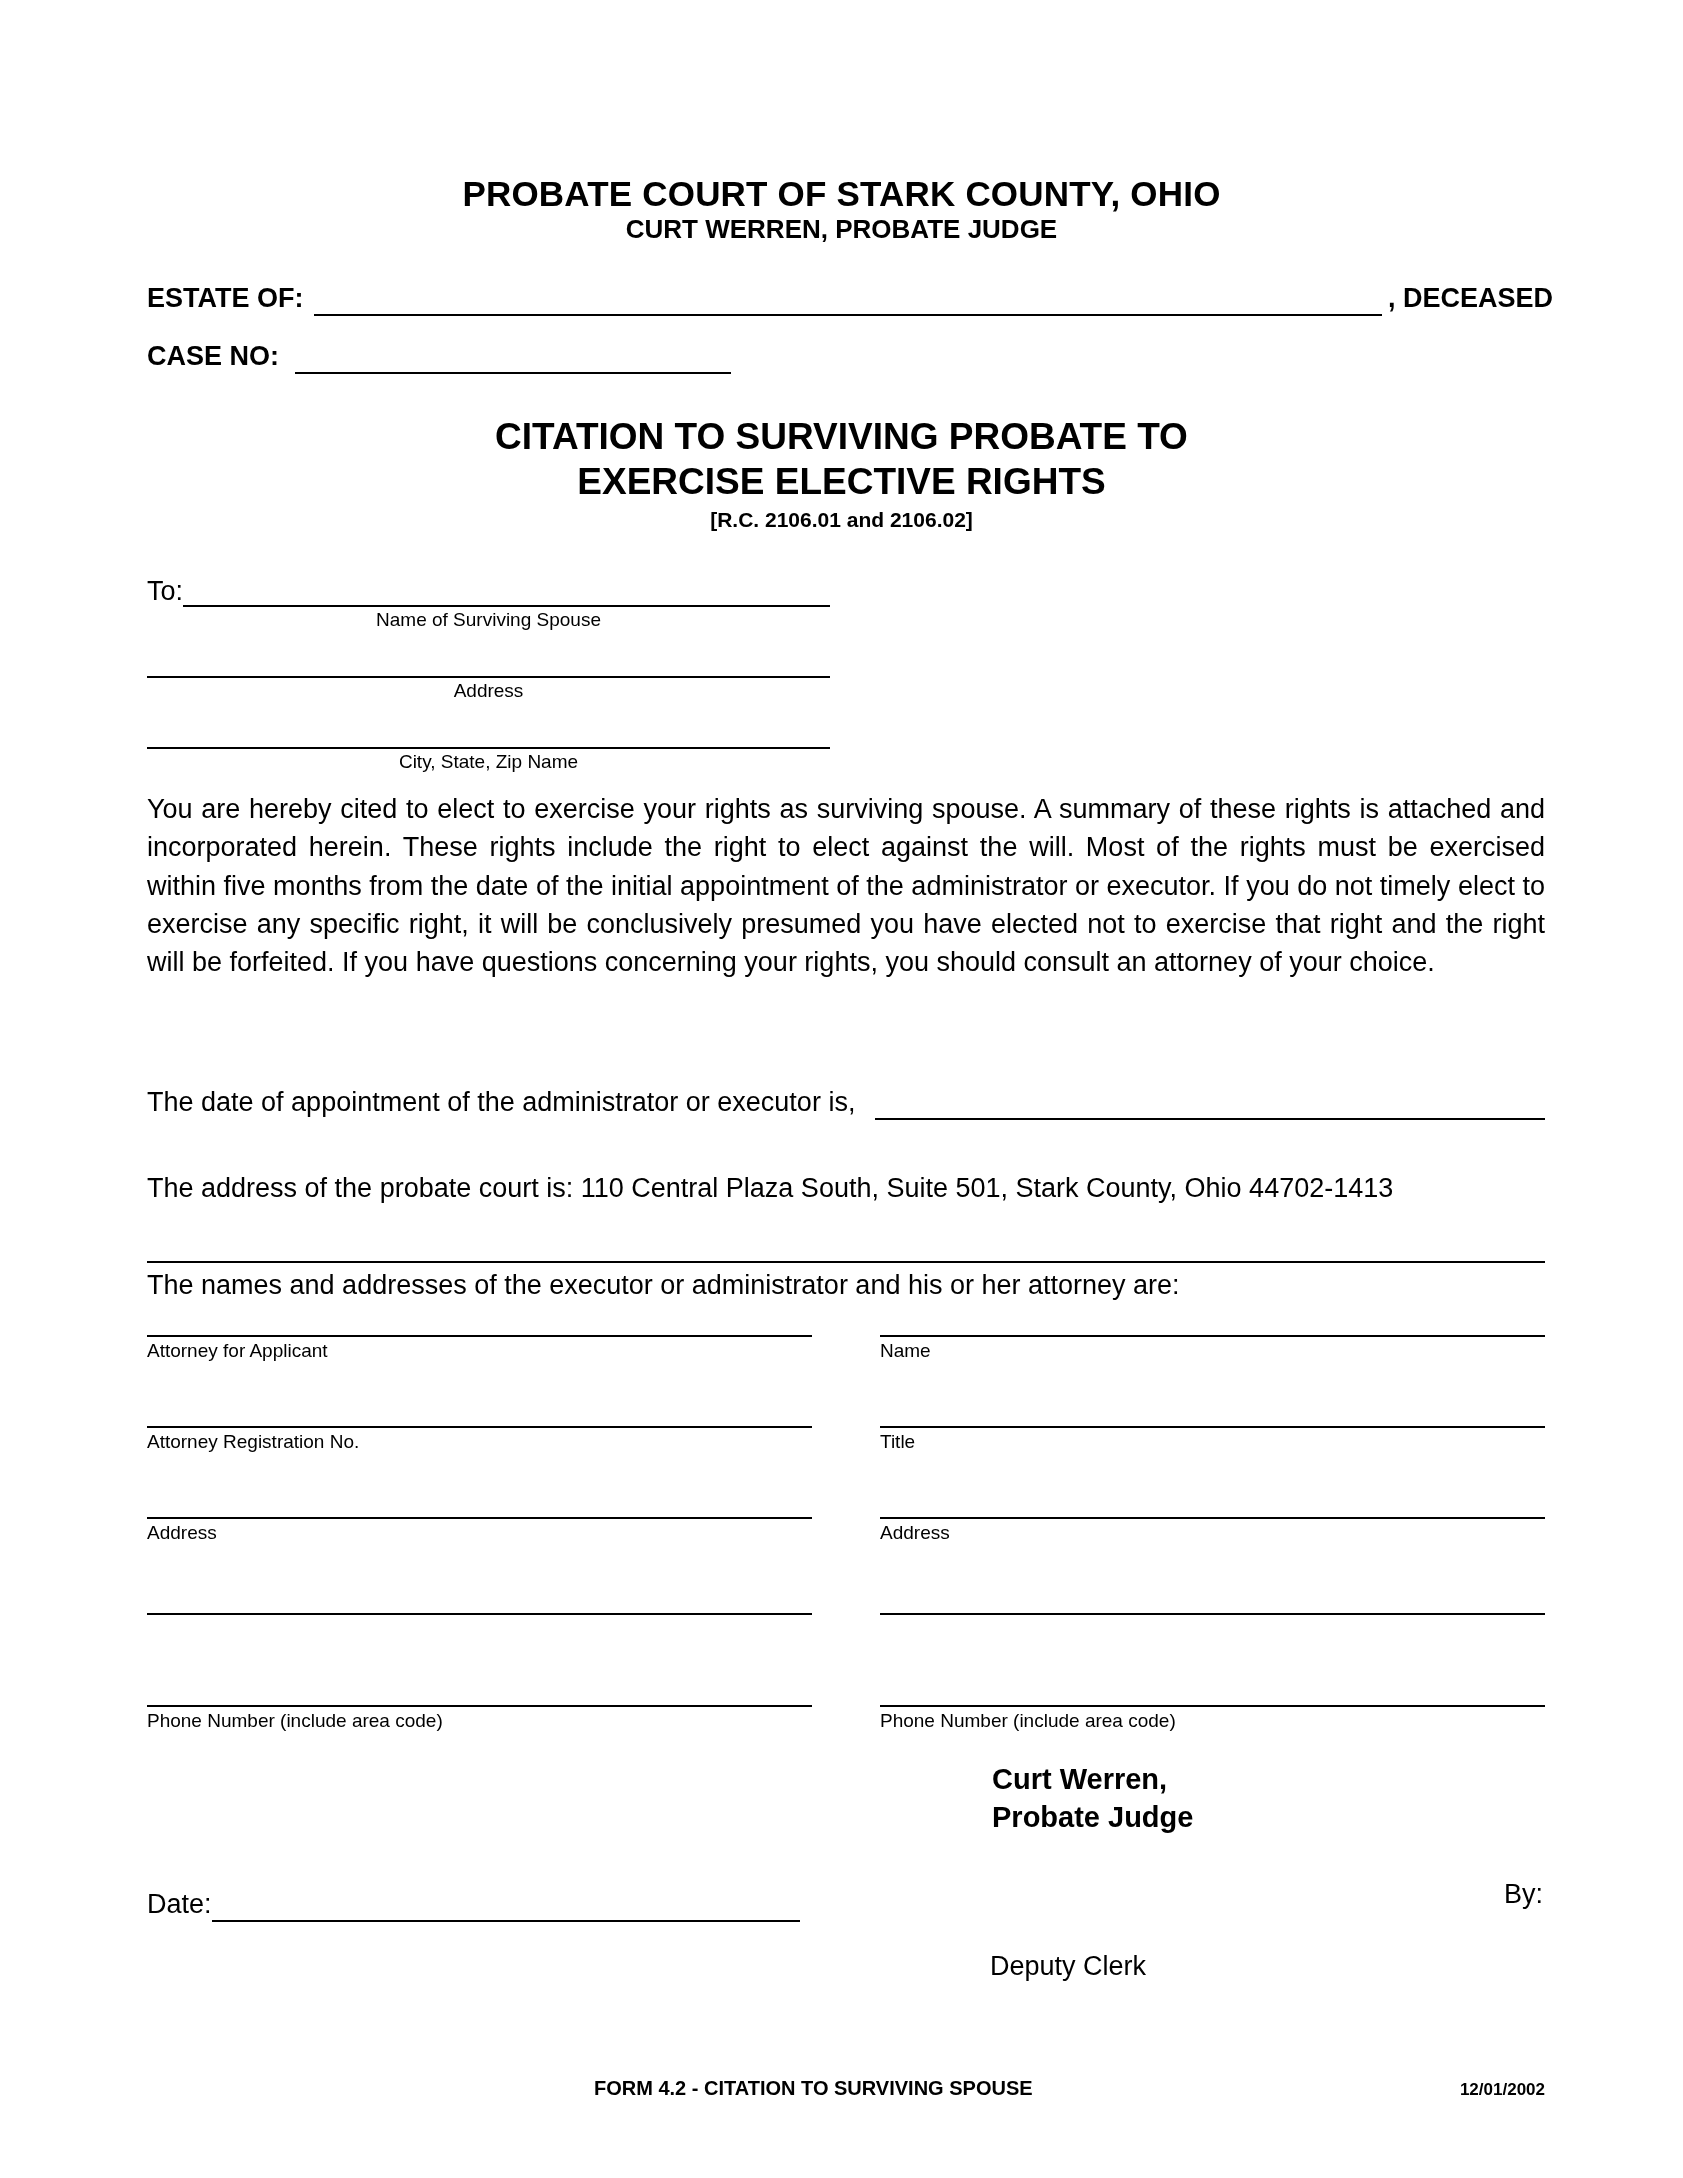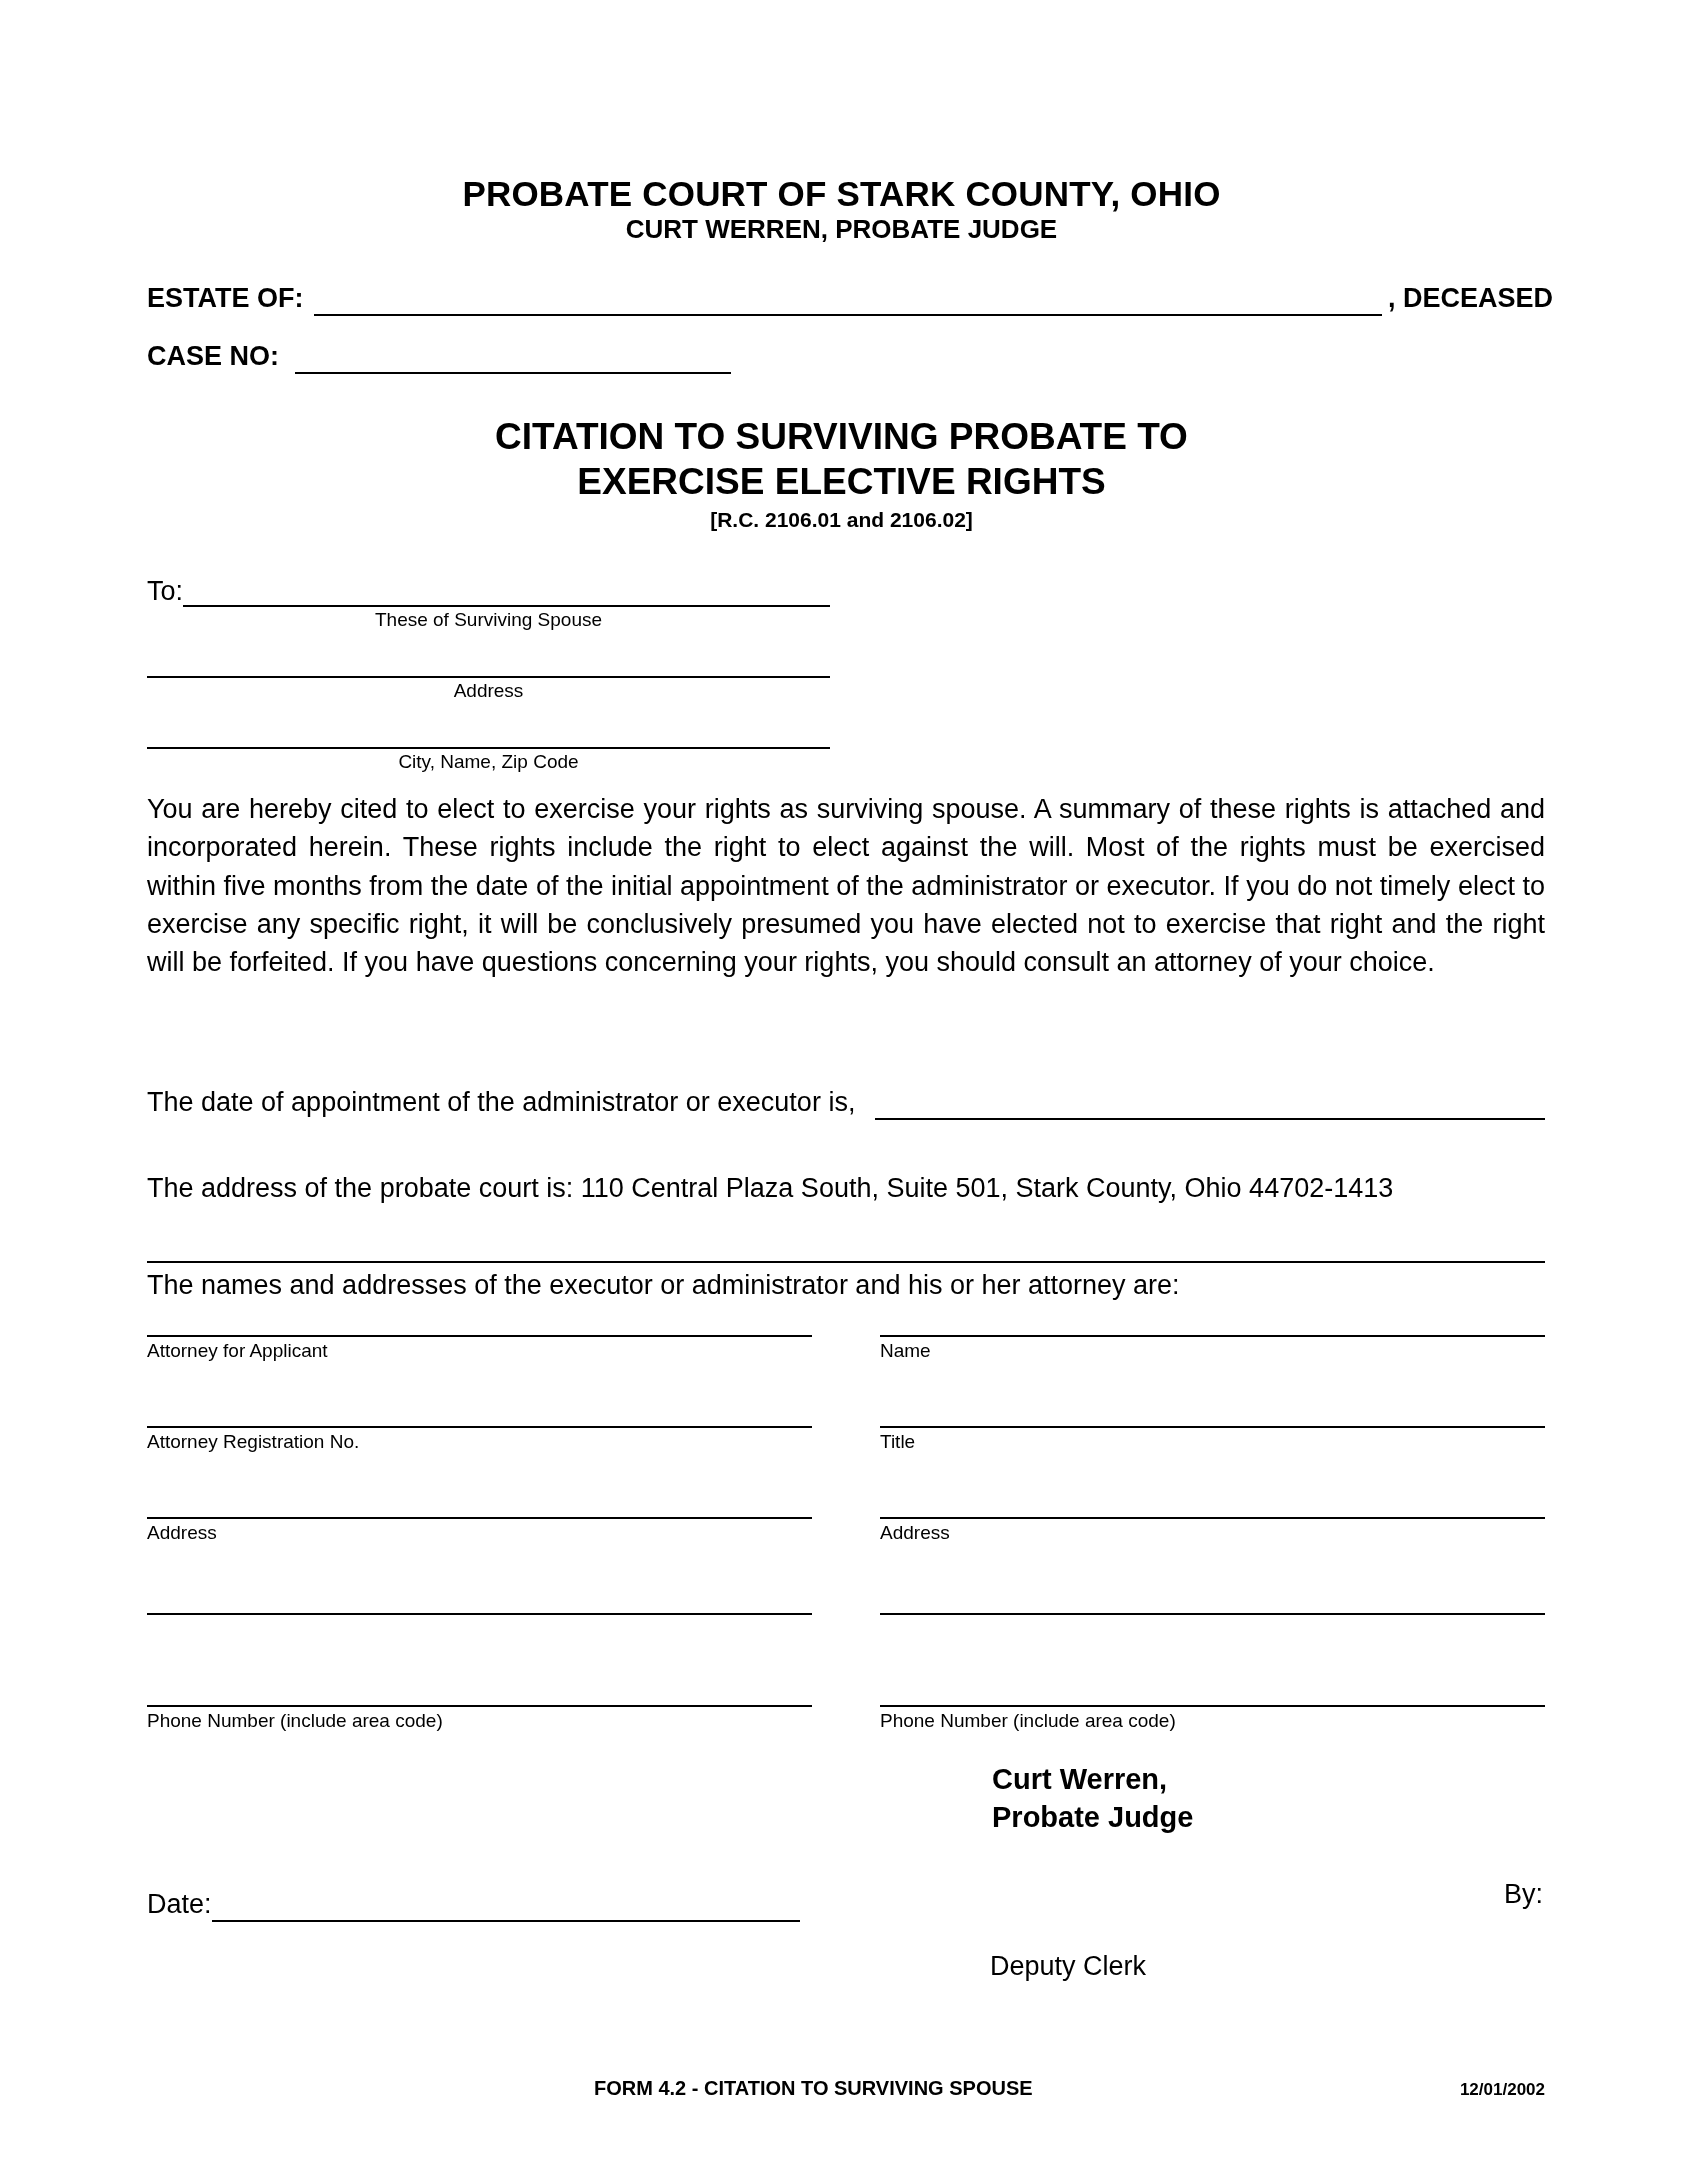--- a/index.html
+++ b/index.html
@@ -335,25 +335,25 @@
     <span class="l1 cond">CITATION TO SURVIVING PROBATE TO</span>
     <span class="l2 cond">EXERCISE ELECTIVE RIGHTS</span>
     <span class="doc-subtitle cond">[R.C. 2106.01 and 2106.02]</span>
   </div>
 
   <div class="to-block">
     <div class="to-first">
       <span class="to-word cond">To:</span>
       <span class="rule"></span>
     </div>
-    <div class="caption cond">These of Surviving Spouse</div>
+    <div class="caption cond">Name of Surviving Spouse</div>
     <div class="rule-only"></div>
     <div class="caption cond">Address</div>
     <div class="rule-only"></div>
-    <div class="caption cond">City, Name, Zip Code</div>
+    <div class="caption cond">City, State, Zip Name</div>
   </div>
 
   <div class="body-par cond">You are hereby cited to elect to exercise your rights as surviving spouse. A summary of these rights is attached and incorporated herein. These rights include the right to elect against the will. Most of the rights must be exercised within five months from the date of the initial appointment of the administrator or executor. If you do not timely elect to exercise any specific right, it will be conclusively presumed you have elected not to exercise that right and the right will be forfeited. If you have questions concerning your rights, you should consult an attorney of your choice.</div>
 
   <div class="appt-row">
     <span class="appt-text cond">The date of appointment of the administrator or executor is,</span>
     <span class="appt-line"></span>
   </div>
 
   <div class="court-addr cond">The address of the probate court is: 110  Central Plaza South, Suite 501, Stark County, Ohio 44702-1413</div>

